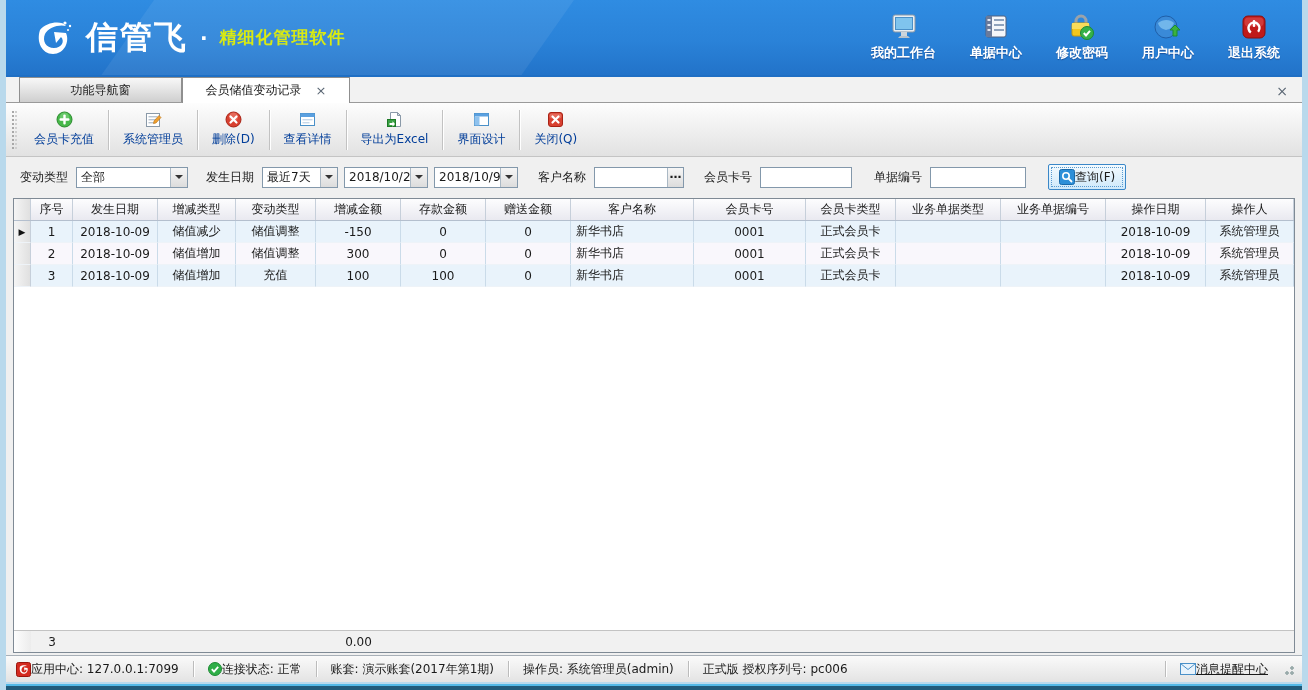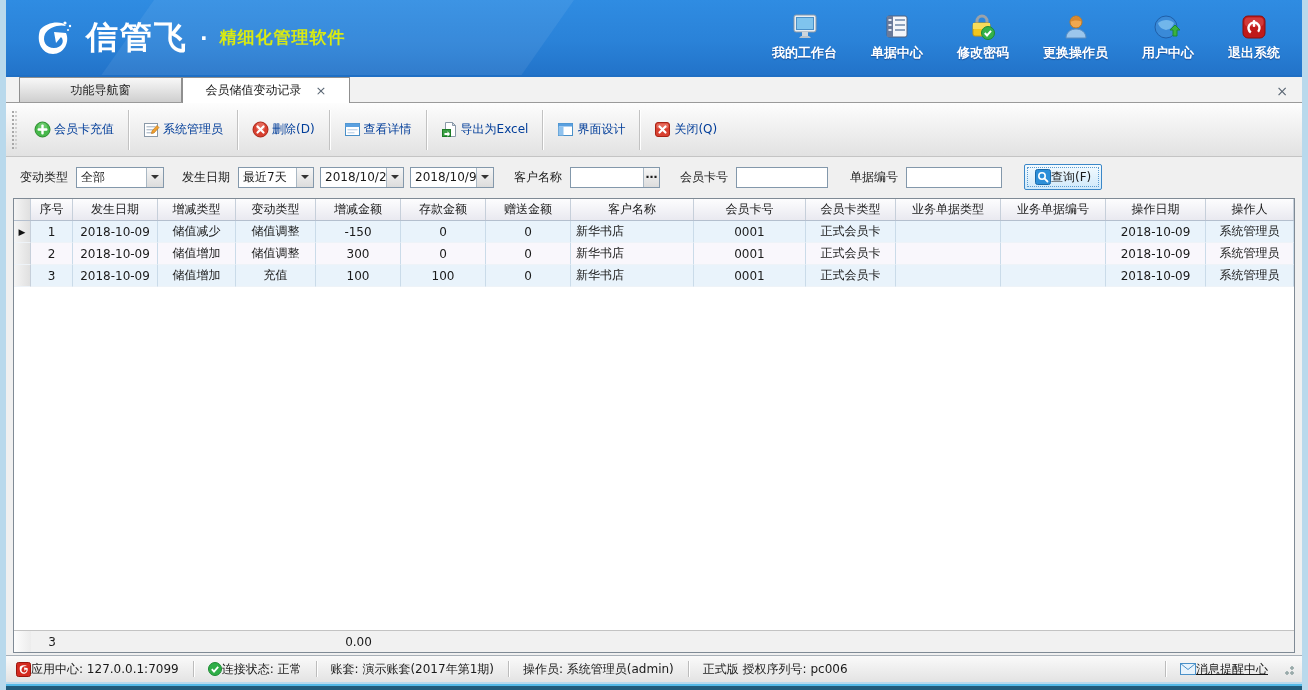--- a/index.html
+++ b/index.html
@@ -24,21 +24,21 @@
   .tab { height:25px; display:flex; align-items:center; justify-content:center; gap:14px; border:1px solid #8f8f8f; border-bottom:none; padding:0 14px; cursor:pointer; }
   .tab.inactive { width:163px; background:linear-gradient(180deg,#f8f8f8,#cfcfcf); }
   .tab.active { width:168px; background:#fff; position:relative; margin-bottom:-1px; height:26px; z-index:2; }
   .tab .tx { white-space:nowrap; }
   .tab-close { color:#5a6673; font-size:13px; line-height:1; cursor:pointer; }
   .strip-close { position:absolute; right:14px; top:6px; color:#5a6673; font-size:14px; cursor:pointer; }
 
   
   .toolbar { height:54px; background:linear-gradient(180deg,#fdfdfd,#eaeaea 70%,#e2e2e2); border-bottom:1px solid #c4c4c4; display:flex; align-items:center; padding-left:4px; }
   .grip { width:5px; height:38px; margin:0 4px 0 2px; border-left:2px dotted #a8a8a8; border-right:2px dotted #cfcfcf; }
-  .tbtn { display:flex; flex-direction:row; align-items:center; justify-content:center; gap:3px; padding:4px 13px; height:46px; cursor:pointer; }
+  .tbtn { display:flex; flex-direction:column; align-items:center; justify-content:center; gap:3px; padding:4px 13px; height:46px; cursor:pointer; }
   .tbtn .lbl { color:#003d99; white-space:nowrap; }
   .tsep { width:1px; height:40px; background:#c2c2c2; box-shadow:1px 0 0 #fff; margin:0 1px; }
 
   
   .filterbar { height:40px; background:#f0f0f0; display:flex; align-items:center; padding-left:14px; gap:6px; }
   .flabel { white-space:nowrap; margin-right:2px; }
   .combo { height:21px; background:#fff; border:1px solid #8398ab; display:flex; align-items:center; cursor:pointer; }
   .combo .val { flex:1; padding:0 4px; white-space:nowrap; overflow:hidden; }
   .combo .arrowbox { width:17px; height:19px; border-left:1px solid #aab8c4; background:linear-gradient(180deg,#f6f6f6,#dcdcdc); display:flex; align-items:center; justify-content:center; }
   .combo .arrow { width:0; height:0; border-left:4px solid transparent; border-right:4px solid transparent; border-top:4px solid #333; }
@@ -121,28 +121,20 @@
         <svg width="28" height="26" viewBox="0 0 28 26">
           <path d="M8 10 V7 a5 5 0 0 1 10 0 v3" fill="none" stroke="#9aa2aa" stroke-width="3"></path>
           <rect x="4" y="9" width="17" height="13" rx="2" fill="#f2c61e" stroke="#c59a10"></rect>
           <rect x="4" y="9" width="17" height="6" fill="#f8dc5a"></rect>
           <circle cx="19" cy="19" r="6.5" fill="#35b24a" stroke="#1d8a33"></circle>
           <path d="M15.8 19 l2.2 2.4 l4-4.6" fill="none" stroke="#fff" stroke-width="2"></path>
         </svg>
         <span class="lbl">修改密码</span>
       </div>
       <div class="navbtn">
-        <svg width="26" height="26" viewBox="0 0 26 26">
-          <circle cx="13" cy="8" r="6" fill="#f0a850" stroke="#c07820"></circle>
-          <path d="M13 2.5 a5.5 5.5 0 0 1 5.5 5 c-4-1.5-8-1.5-11 .5 a5.5 5.5 0 0 1 5.5-5.5" fill="#d9882e"></path>
-          <path d="M3 24 c0-6 5-9 10-9 s10 3 10 9 Z" fill="#9cc6ec" stroke="#5a8cc0"></path>
-        </svg>
-        <span class="lbl">更换操作员</span>
-      </div>
-      <div class="navbtn">
         <svg width="28" height="26" viewBox="0 0 28 26">
           <circle cx="12" cy="13" r="11" fill="#3a8ad8" stroke="#1f5fa8"></circle>
           <path d="M4 9 c5-4 12-4 16 0 c-2 5-4 6-8 7 c-4-1-7-3-8-7" fill="#7fc0f0" opacity=".8"></path>
           <path d="M19 16 l5-5 l5 5 h-3 v6 h-4 v-6 Z" transform="translate(-3,0)" fill="#3bb23c" stroke="#1d8a33"></path>
         </svg>
         <span class="lbl">用户中心</span>
       </div>
       <div class="navbtn">
         <svg width="26" height="26" viewBox="0 0 26 26">
           <rect x="2" y="2" width="22" height="22" rx="5" fill="#c01a1a" stroke="#8a0f0f"></rect>
@@ -232,21 +224,21 @@
         <rect x="1.5" y="1.5" width="14" height="14" rx="2.5" fill="#d84030" stroke="#a82315"></rect>
         <rect x="2.5" y="2.5" width="12" height="5" rx="2" fill="#ee8577" opacity=".6"></rect>
         <path d="M5.5 5.5 L11.5 11.5 M11.5 5.5 L5.5 11.5" stroke="#fff" stroke-width="2.2" stroke-linecap="round"></path>
       </svg>
       <span class="lbl">关闭(Q)</span>
     </div>
   </div>
 
   <div class="filterbar">
     <span class="flabel">变动类型</span>
-    <div class="combo" style="width:88px">
+    <div class="combo" style="width:112px">
       <span class="val">全部</span>
       <span class="arrowbox">
           <span class="arrow"></span>
         </span>
     </div>
     <span class="flabel" style="margin-left:12px">发生日期</span>
     <div class="combo" style="width:76px">
       <span class="val">最近7天</span>
       <span class="arrowbox">
           <span class="arrow"></span>

